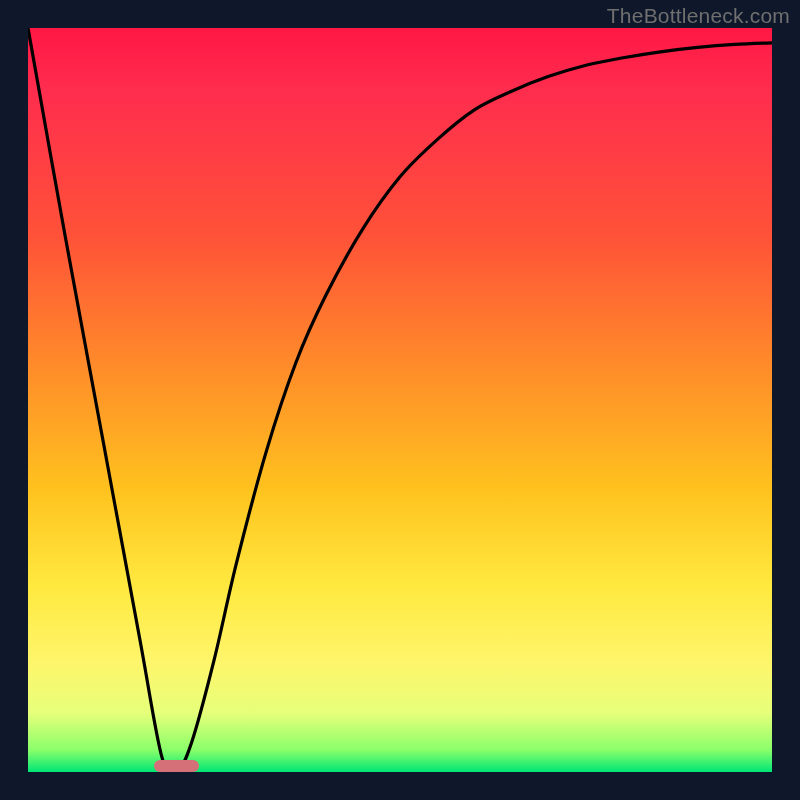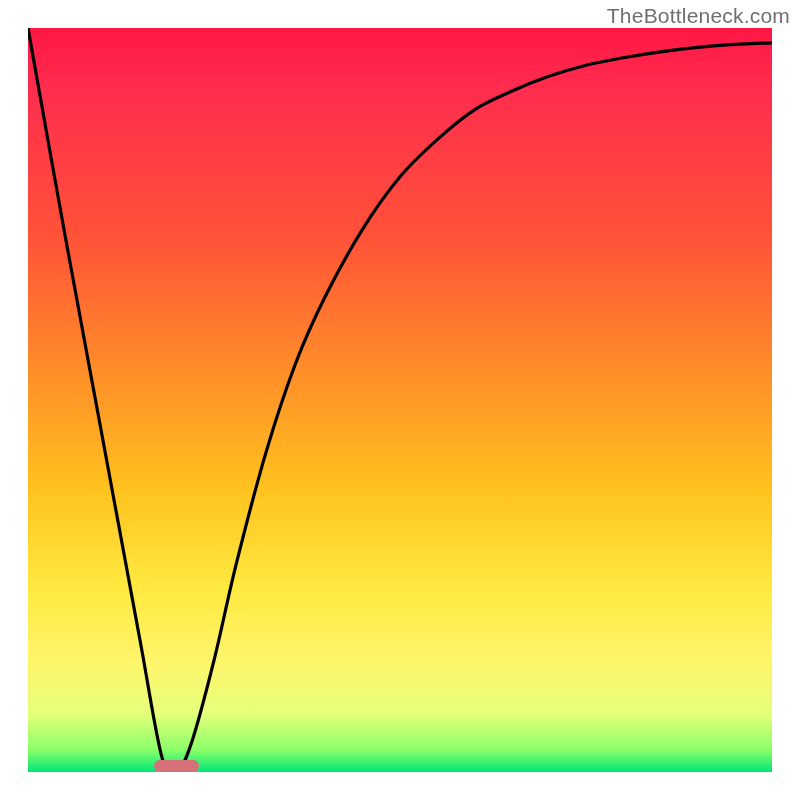--- a/index.html
+++ b/index.html
@@ -8,21 +8,21 @@
     width: 800px;
     height: 800px;
     overflow: hidden;
     background: #000;
     font-family: Arial, Helvetica, sans-serif;
   }
   .frame {
     position: relative;
     width: 800px;
     height: 800px;
-    background: #ffffff;
+    background: #0f172a;
   }
   .plot-area {
     position: absolute;
     left: 28px;
     top: 28px;
     width: 744px;
     height: 744px;
     overflow: hidden;
   }
   .gradient {

